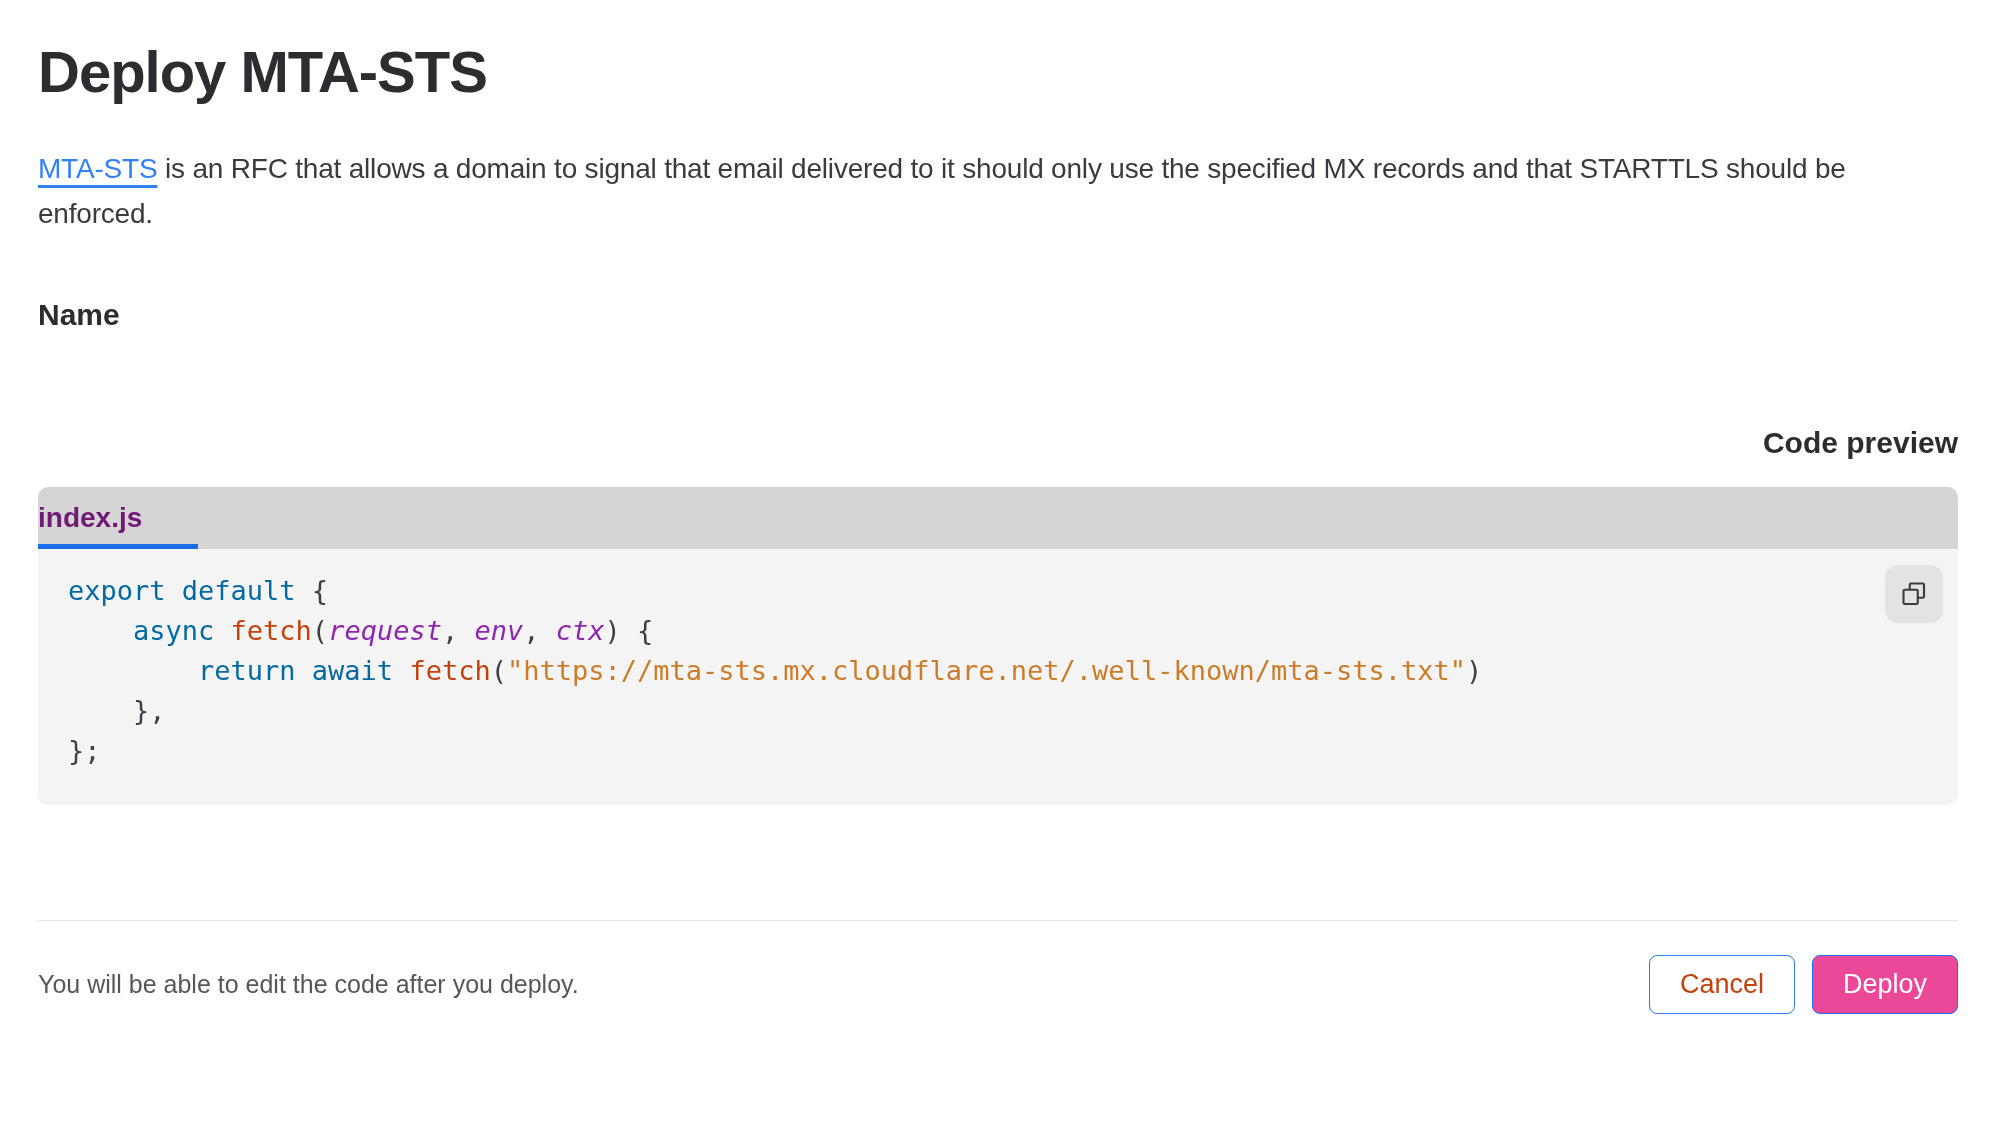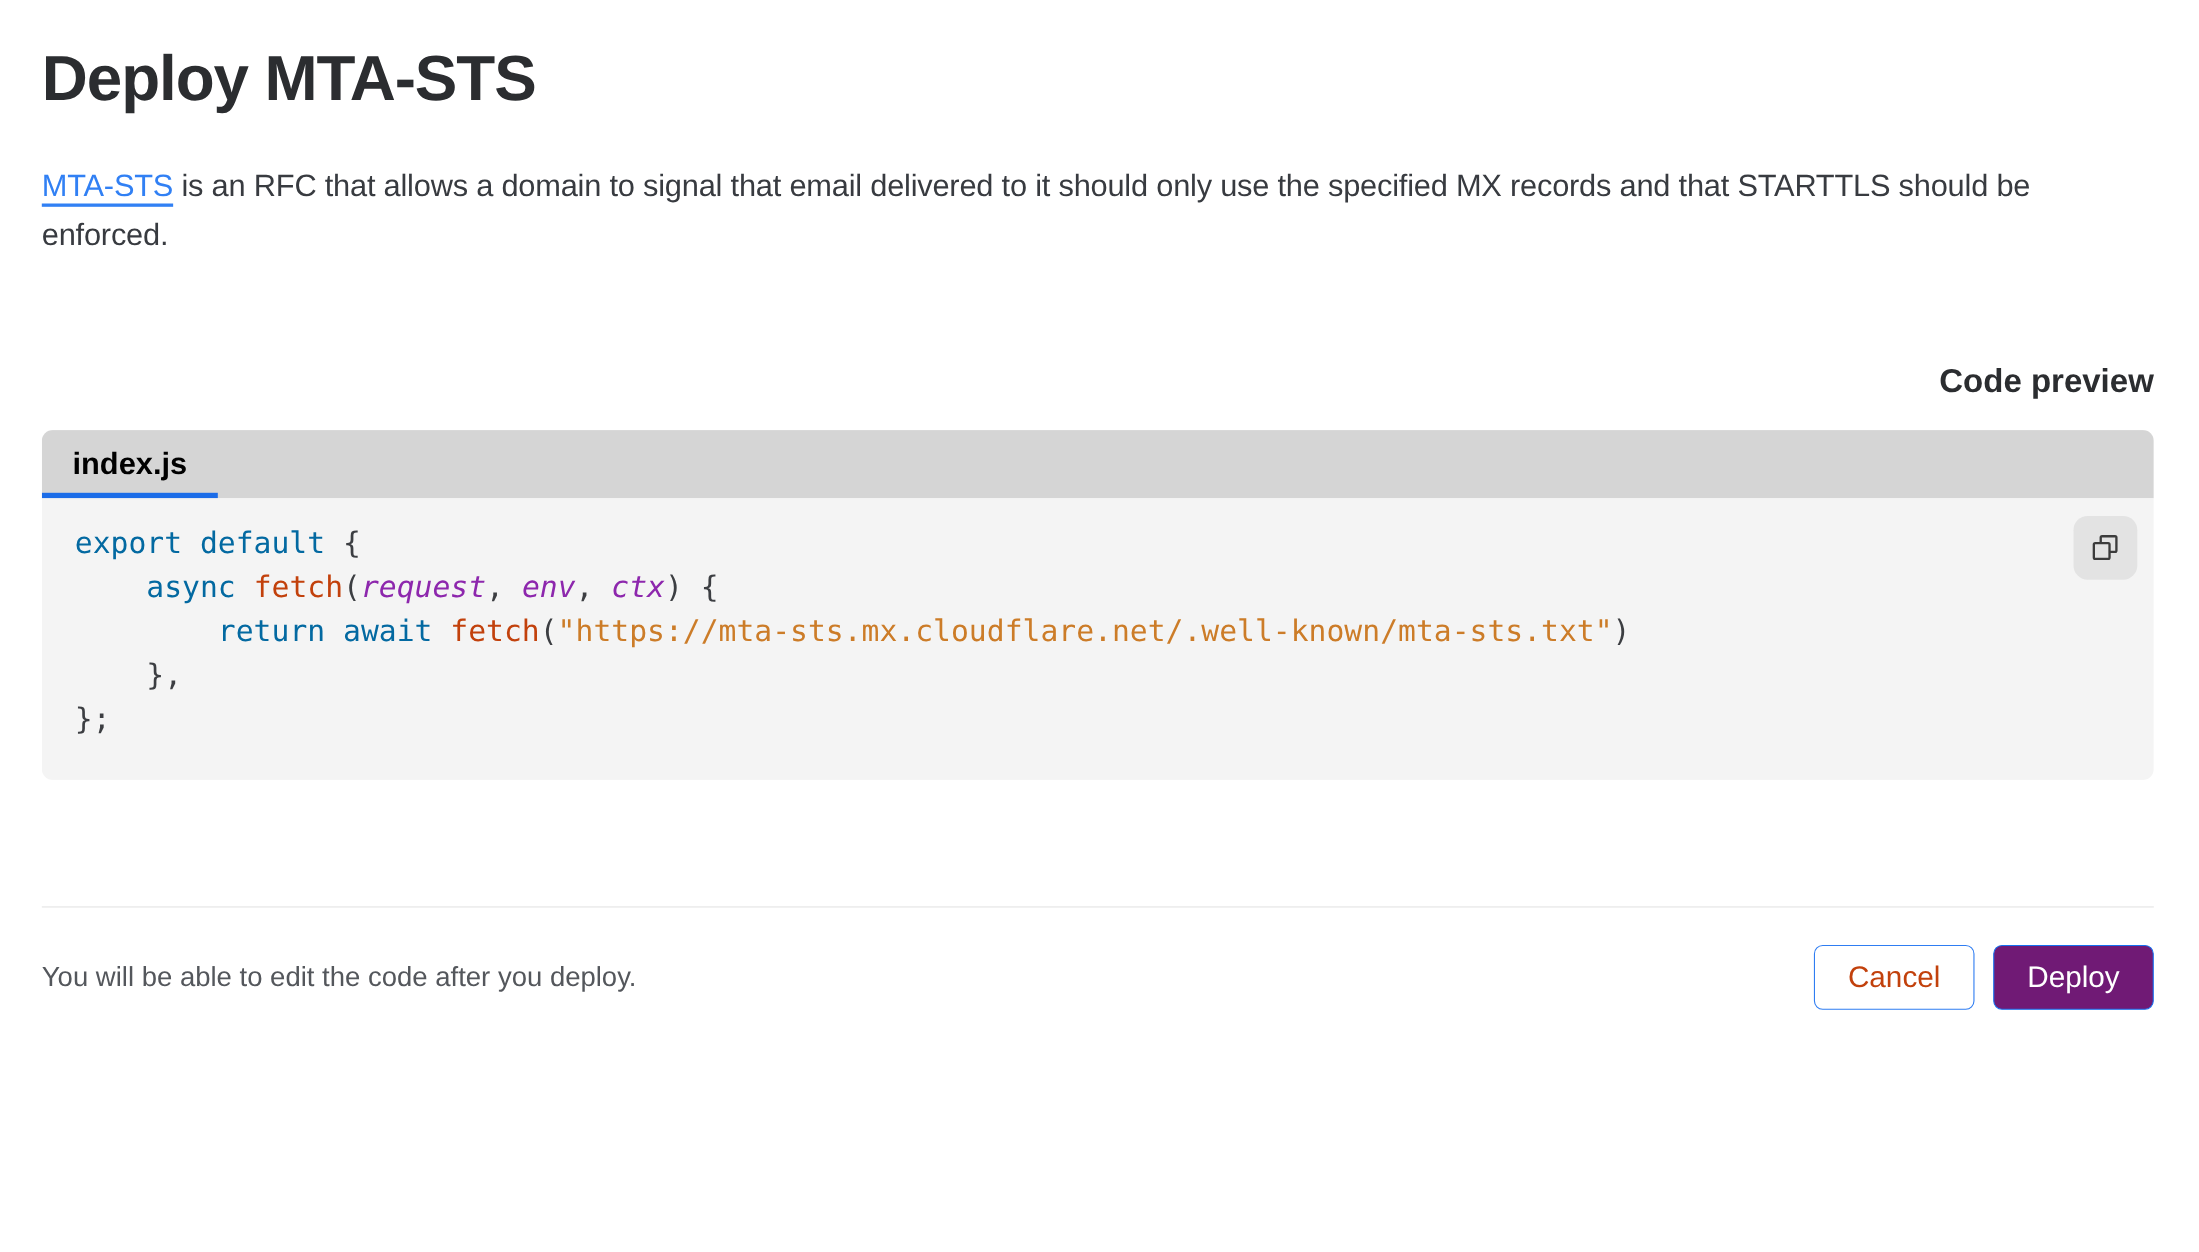--- a/index.html
+++ b/index.html
@@ -91,24 +91,24 @@
     background: #d5d5d5;
     height: 62px;
     display: flex;
     align-items: stretch;
   }
   .tab {
     position: relative;
     width: 160px;
     display: flex;
     align-items: center;
-    justify-content: center;
+    justify-content: flex-start;
     font-size: 28px;
     font-weight: 700;
-    color: #000000;
+    color: #701a75;
     cursor: pointer;
   }
   .tab-underline {
     position: absolute;
     left: 0;
     right: 0;
     bottom: 0;
     height: 5px;
     background: #1b6ce8;
   }
@@ -176,34 +176,35 @@
     display: flex;
     align-items: center;
     justify-content: center;
   }
   .btn-outline {
     background: #ffffff;
     border: 1.5px solid #2f7df2;
     color: #c2410c;
   }
   .btn-primary {
-    background: #701a75;
+    background: #ec4899;
     border: 1.5px solid #1570f0;
     color: #ffffff;
   }
 </style>
 </head>
 <body>
 
 <div class="page">
 
   <h1 class="page-title">Deploy MTA-STS</h1>
 
   <p class="desc"><a href="#" class="mta-link">MTA-STS</a><span> is an RFC that allows a domain to signal that email delivered to it should only use the specified MX records and that STARTTLS should be enforced.</span></p>
 
+  <div class="label name-label">Name</div>
 
 
   <div class="label code-label">Code preview</div>
 
   <div class="code-card">
     <div class="tabbar">
       <div class="tab">
         <span>index.js</span>
         <span class="tab-underline"></span>
       </div>

